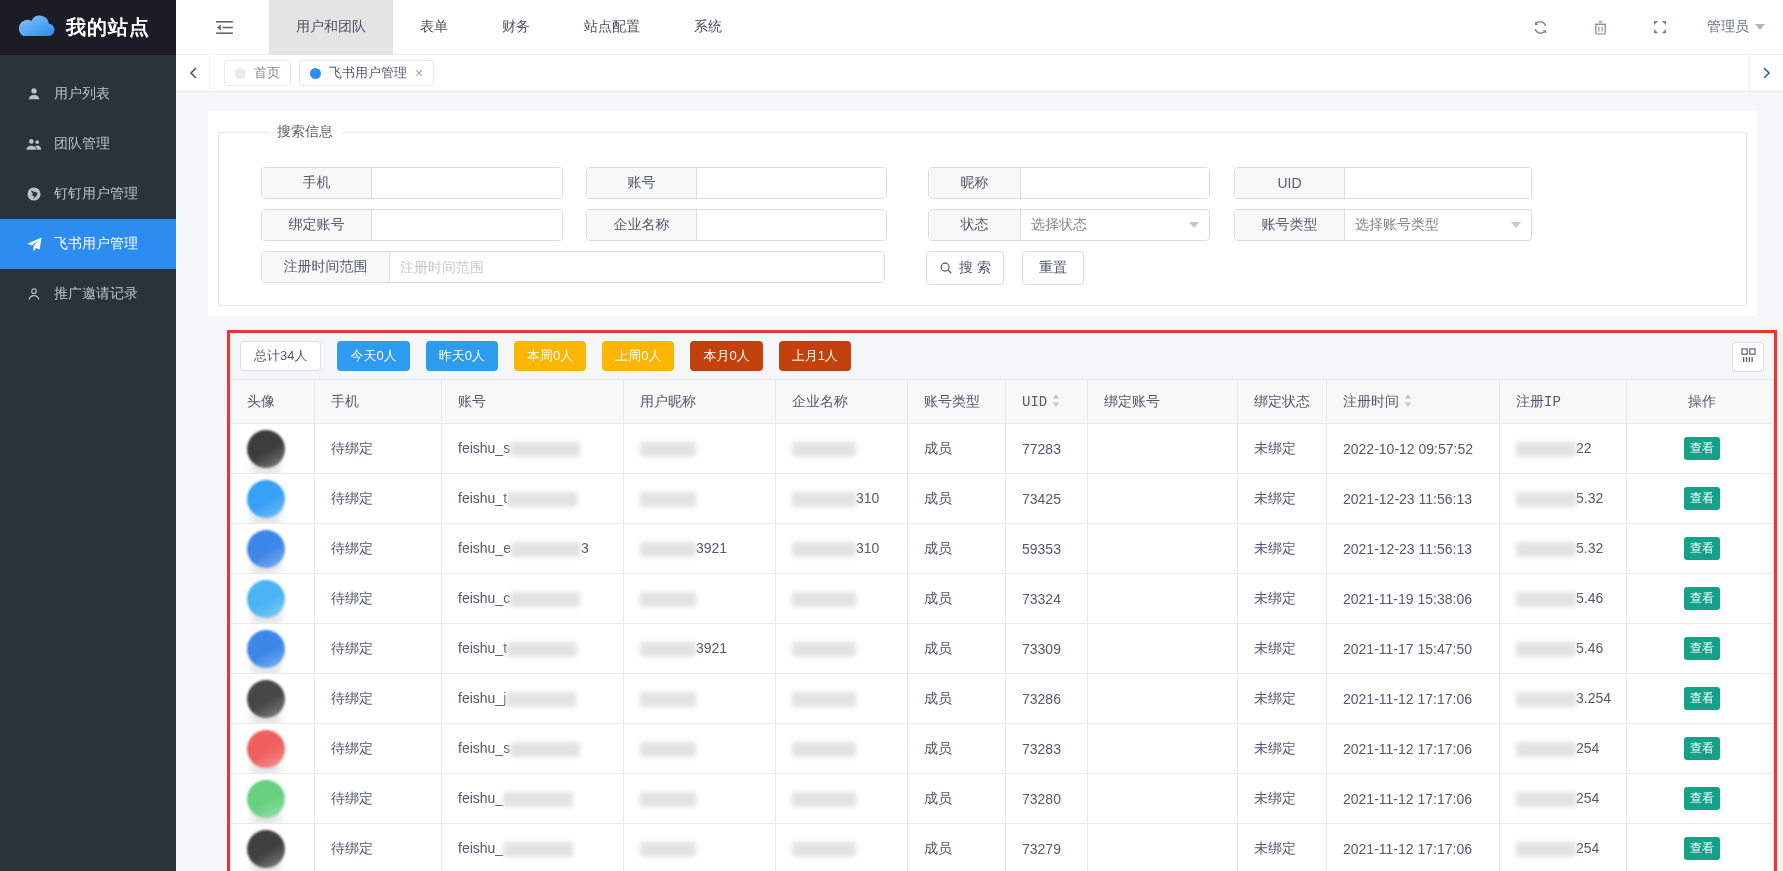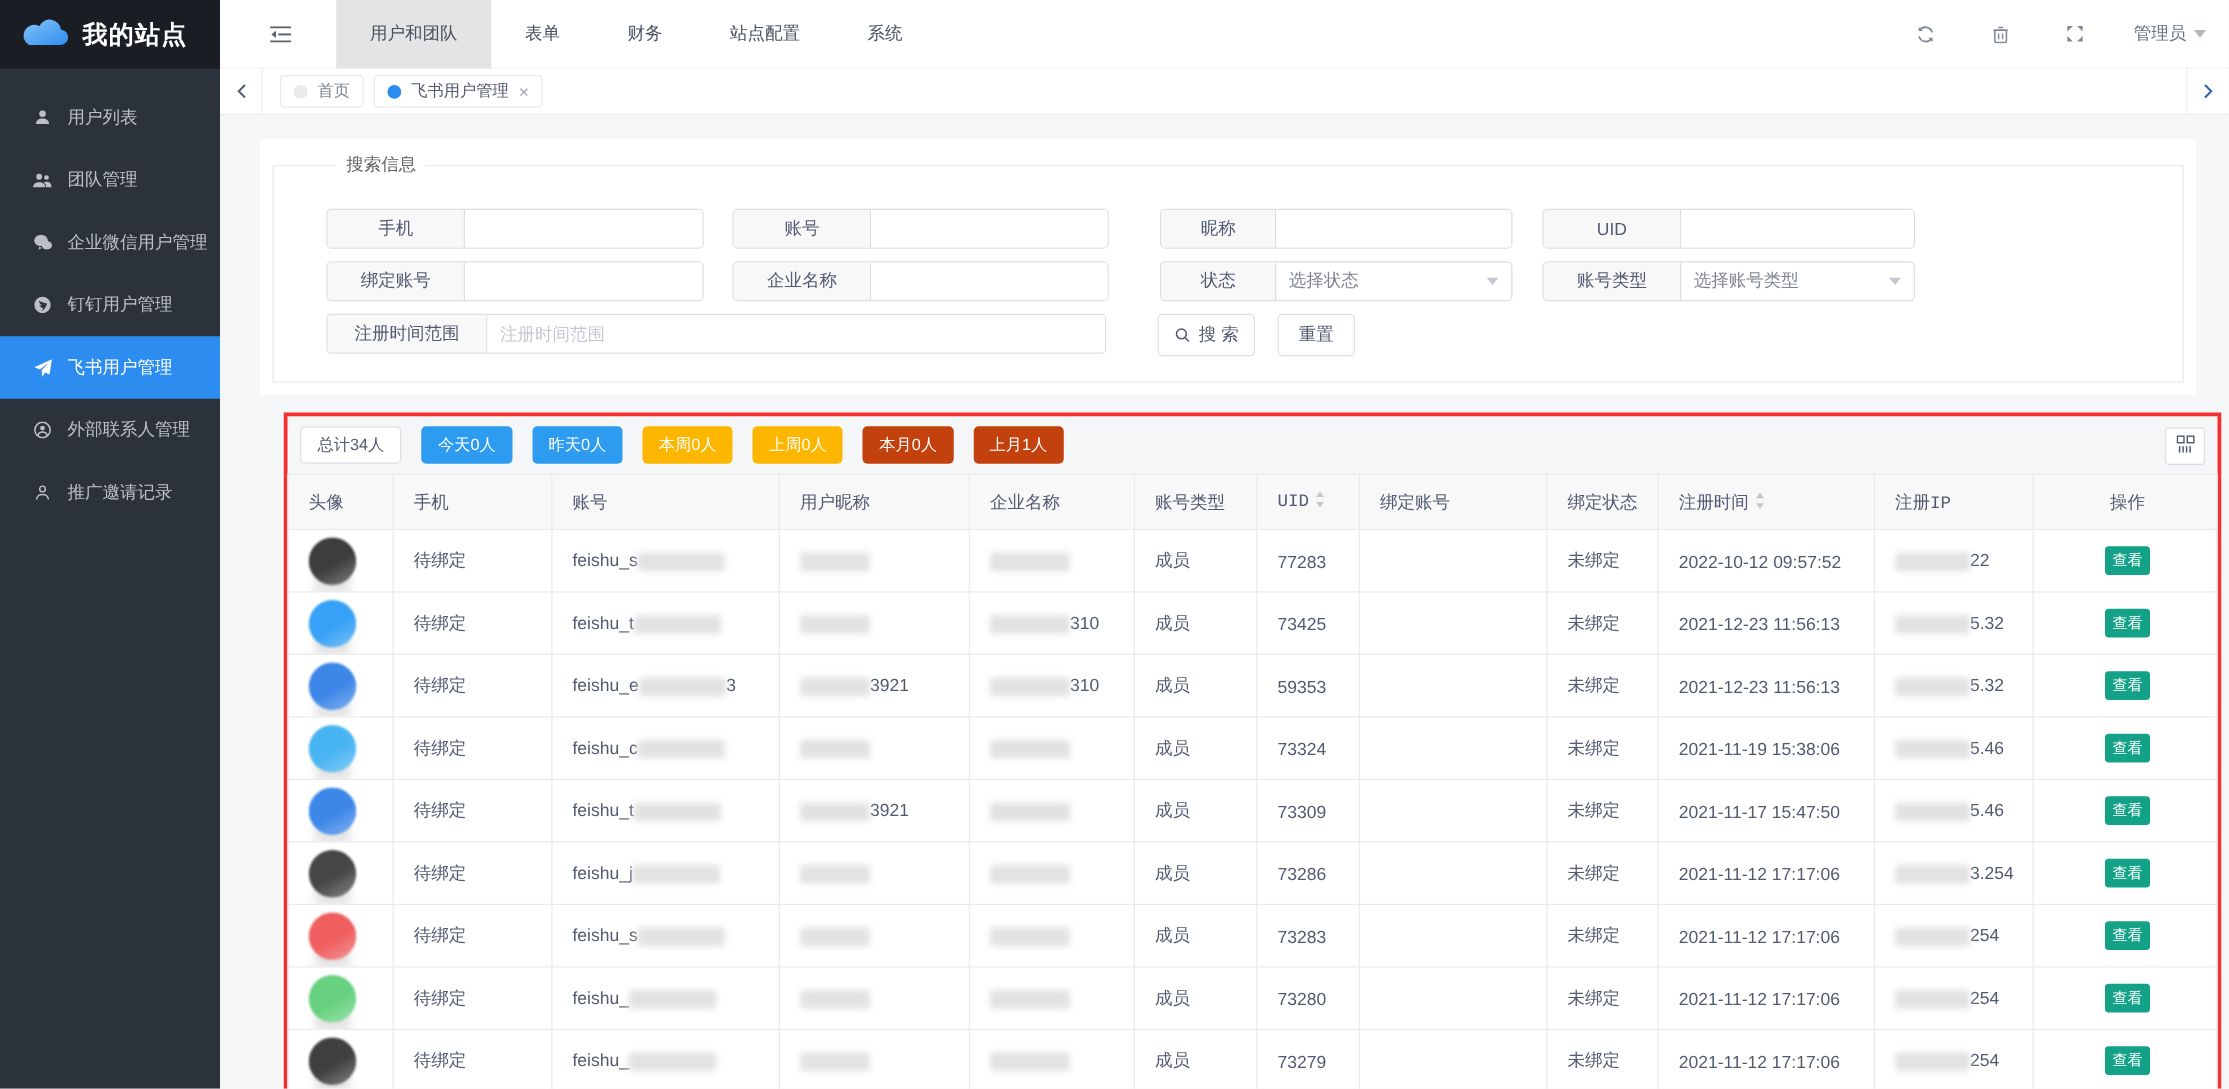--- a/index.html
+++ b/index.html
@@ -125,54 +125,34 @@
               <circle cx="6" cy="3.5" r="2.6" fill="currentColor"></circle>
               <circle cx="12.6" cy="4.2" r="2.1" fill="currentColor"></circle>
               <path d="M.5 13c0-3 2.4-4.6 5.5-4.6S11.5 10 11.5 13z" fill="currentColor"></path>
               <path d="M12.2 13c0-2.2-.9-3.6-2.3-4.3.9-.5 2-.7 2.8-.7 2.4 0 4.4 1.5 4.4 5z" fill="currentColor"></path>
             </svg>
           </span>
           <span>团队管理</span>
         </div>
         <div class="menu-item">
           <span class="icon" style="display: inline-flex;">
-            <svg viewBox="0 0 18 16" width="15" height="14">
-              <ellipse cx="7" cy="6" rx="6.5" ry="5.4" fill="currentColor"></ellipse>
-              <ellipse cx="12.6" cy="10.6" rx="4.9" ry="4.1" fill="currentColor"></ellipse>
-              <path d="M4.5 15l.9-3.1 2.5 1.3z" fill="currentColor"></path>
-            </svg>
-          </span>
-          <span>企业微信用户管理</span>
-        </div>
-        <div class="menu-item">
-          <span class="icon" style="display: inline-flex;">
             <svg viewBox="0 0 16 16" width="14" height="14">
               <circle cx="8" cy="8" r="7.5" fill="currentColor"></circle>
               <path d="M12.2 6.6c-2.9-.6-5.7-1.7-7.8-2.8.6 1.7 1.6 3.3 2.8 4.5l-2.1.3c.9 1 2.2 1.9 3.5 2.5l-1.7 2.8c2.4-1.4 4.5-4.1 5.3-7.3z" fill="#2b323b"></path>
             </svg>
           </span>
           <span>钉钉用户管理</span>
         </div>
         <div class="menu-item active">
           <span class="icon" style="display: inline-flex;">
             <svg viewBox="0 0 16 16" width="15" height="15">
               <path d="M15.5.5L.5 7.2l4.8 1.9 7.3-5.6-5.8 6.4.3 5.6 2.6-3.7 3.8 1.6z" fill="currentColor"></path>
             </svg>
           </span>
           <span>飞书用户管理</span>
-        </div>
-        <div class="menu-item">
-          <span class="icon" style="display: inline-flex;">
-            <svg viewBox="0 0 16 16" width="14" height="14">
-              <circle cx="8" cy="8" r="7" fill="none" stroke="currentColor" stroke-width="1.4"></circle>
-              <circle cx="8" cy="6.2" r="2.2" fill="currentColor"></circle>
-              <path d="M3.6 13.1c.6-2.1 2.3-3.2 4.4-3.2s3.8 1.1 4.4 3.2" fill="none" stroke="currentColor" stroke-width="1.4"></path>
-            </svg>
-          </span>
-          <span>外部联系人管理</span>
         </div>
         <div class="menu-item">
           <span class="icon" style="display: inline-flex;">
             <svg viewBox="0 0 16 16" width="14" height="14">
               <circle cx="8" cy="4.8" r="2.6" fill="none" stroke="currentColor" stroke-width="1.3"></circle>
               <path d="M2.5 14.5c.5-3 2.6-4.6 5.5-4.6s5 1.6 5.5 4.6" fill="none" stroke="currentColor" stroke-width="1.3"></path>
             </svg>
           </span>
           <span>推广邀请记录</span>
         </div>

